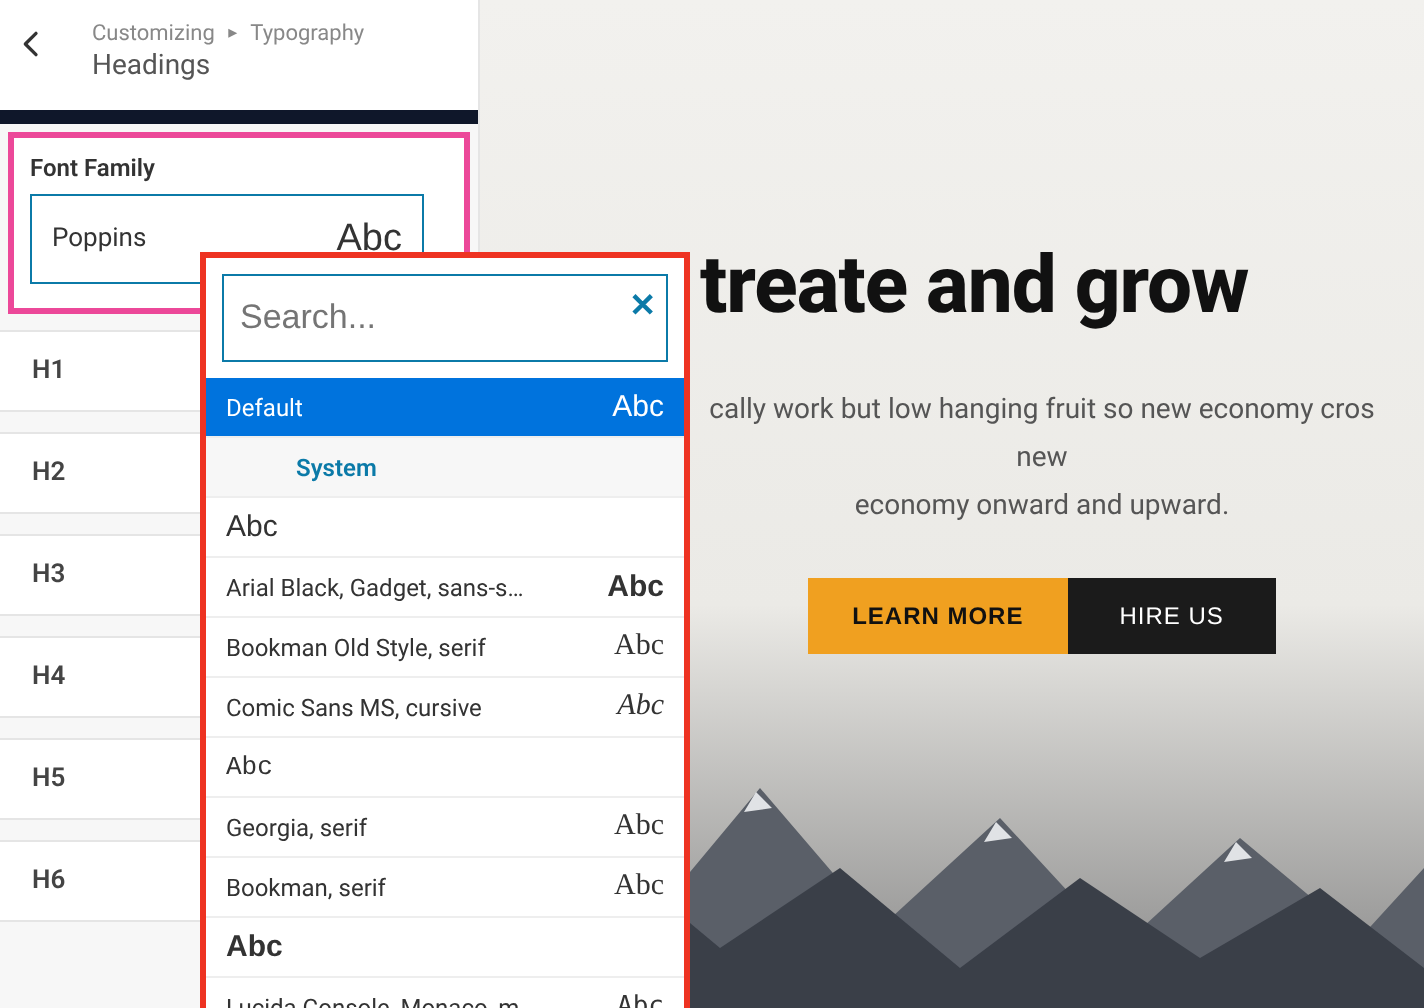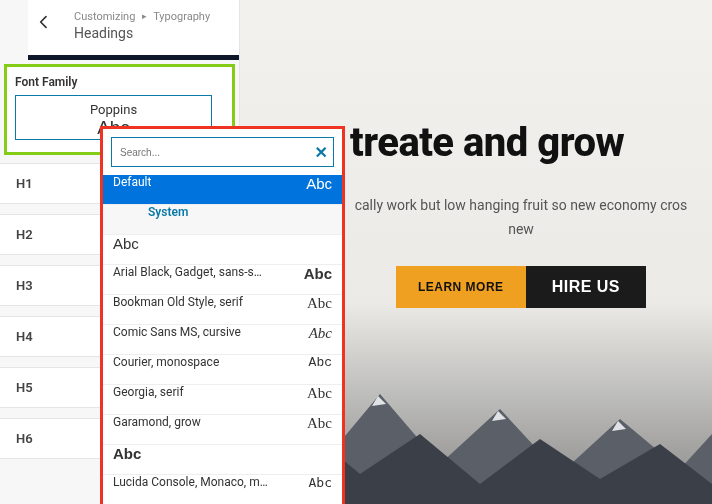--- a/index.html
+++ b/index.html
@@ -1,50 +1,50 @@
 <!DOCTYPE html>
 <html><head>
 <meta charset="utf-8">
 <style>
 * { margin: 0; padding: 0; box-sizing: border-box; }
 body { font-family: -apple-system, BlinkMacSystemFont, "Segoe UI", Roboto, sans-serif; font-size: 13px; color: #333; width: 712px; height: 504px; overflow: hidden; position: relative; }
 .sidebar { position: absolute; left: 0; top: 0; width: 240px; height: 504px; background: #f7f7f7; border-right: 1px solid #e5e5e5; }
-.header { background: #fff; padding: 10px 10px 14px 10px; border-bottom: 5px solid #0f172a; position: relative; margin-left: 28px; }
+.header { background: #fff; padding: 10px 10px 14px 10px; border-bottom: 7px solid #0f172a; position: relative; }
 .back-btn { position: absolute; left: 8px; top: 14px; width: 20px; height: 20px; cursor: pointer; }
 .back-btn svg { width: 16px; height: 16px; }
 .breadcrumb { font-size: 11px; color: #888; margin-left: 36px; }
 .breadcrumb-sep { margin: 0 4px; font-size: 9px; position: relative; top: -1px; }
 .title { font-size: 14px; color: #555; margin-left: 36px; margin-top: 2px; font-weight: 400; }
-.font-family-section { border: 3px solid #84cc16; margin: 4px 4px 0 4px; padding: 8px 20px 12px 8px; background: #fff; position: relative; z-index: 2; }
+.font-family-section { border: 3px solid #ec4899; margin: 4px 4px 0 4px; padding: 8px 20px 12px 8px; background: #fff; position: relative; z-index: 2; }
 .ff-label { font-size: 12px; color: #333; font-weight: 600; margin-bottom: 6px; }
-.ff-select { border: 1px solid #0b7aa8; height: 45px; display: flex; align-items: center; justify-content: flex-end; padding: 0 10px; cursor: pointer; flex-direction: column; }
+.ff-select { border: 1px solid #0b7aa8; height: 45px; display: flex; align-items: center; justify-content: space-between; padding: 0 10px; cursor: pointer; }
 .ff-value { font-size: 13px; color: #333; }
 .ff-preview { font-size: 19px; color: #333; font-family: sans-serif; }
 .heading-links { padding: 8px 0; position: relative; z-index: 1; }
 .h-item { background: #fff; border-top: 1px solid #e5e5e5; border-bottom: 1px solid #e5e5e5; padding: 12px 16px; margin-bottom: 10px; font-size: 13px; color: #444; font-weight: 600; cursor: pointer; }
 
 .main { position: absolute; left: 240px; top: 0; width: 472px; height: 504px; background: linear-gradient(180deg, #f2f1ee 0%, #ebeae6 60%, #888 100%); overflow: hidden; }
 .hero { padding: 120px 20px 0 110px; text-align: left; position: relative; }
 .hero-h1 { font-size: 40px; font-weight: 800; color: #111; letter-spacing: -0.5px; line-height: 1.15; white-space: nowrap; }
 .hero-sub { margin-top: 28px; font-size: 14px; color: #555; text-align: center; line-height: 1.7; }
 .hero-btns { display: flex; gap: 0; justify-content: center; margin-top: 24px; }
 .btn-primary { background: #f0a020; color: #111; padding: 12px 22px; font-weight: 700; font-size: 12px; letter-spacing: 0.5px; border: none; cursor: pointer; }
-.btn-dark { background: #1b1b1b; color: #fff; padding: 12px 26px; font-weight: 700; font-size: 16px; letter-spacing: 0.5px; border: none; cursor: pointer; }
+.btn-dark { background: #1b1b1b; color: #fff; padding: 12px 26px; font-weight: 400; font-size: 12px; letter-spacing: 0.5px; border: none; cursor: pointer; }
 .mountains { position: absolute; bottom: 0; left: 0; width: 100%; height: 120px; }
 .mountains svg { width: 100%; height: 100%; }
 
 .dropdown { position: absolute; left: 100px; top: 126px; width: 245px; background: #fff; border: 3px solid #e32; z-index: 10; }
 .dd-search-wrap { padding: 8px; position: relative; }
-.dd-search { width: 100%; border: 1px solid #0b7aa8; height: 30px; padding: 0 28px 0 8px; font-size: 10px; outline: none; }
+.dd-search { width: 100%; border: 1px solid #0b7aa8; height: 44px; padding: 0 28px 0 8px; font-size: 17px; outline: none; }
 .dd-close { position: absolute; right: 14px; top: 14px; color: #0b7aa8; font-weight: 700; font-size: 16px; cursor: pointer; }
 .dd-list { max-height: 338px; overflow-y: scroll; }
 .dd-list::-webkit-scrollbar { width: 10px; }
 .dd-list::-webkit-scrollbar-track { background: #eee; }
 .dd-list::-webkit-scrollbar-thumb { background: #aaa; }
-.dd-item { display: flex; align-items: flex-start; justify-content: space-between; padding: 0 10px; height: 30px; border-bottom: 1px solid #eee; cursor: pointer; }
+.dd-item { display: flex; align-items: center; justify-content: space-between; padding: 0 10px; height: 30px; border-bottom: 1px solid #eee; cursor: pointer; }
 .dd-item.selected { background: #0073dd; color: #fff; }
 .dd-item.section { color: #0b7aa8; font-weight: 600; background: #f7f7f7; justify-content: flex-start; cursor: default; padding-left: 45px; }
 .dd-name { font-size: 12px; white-space: nowrap; overflow: hidden; text-overflow: ellipsis; max-width: 155px; }
 .dd-abc { font-size: 15px; }
 .abc-default { font-family: sans-serif; color: #fff; }
 .abc-arial { font-family: Arial, sans-serif; }
 .abc-arialblack { font-family: "Arial Black", sans-serif; font-weight: 900; }
 .abc-bookman { font-family: "Bookman Old Style", serif; }
 .abc-comic { font-family: "Comic Sans MS", cursive; font-style: italic; }
 .abc-courier { font-family: Courier, monospace; font-size: 13px; }
@@ -88,20 +88,21 @@
     <div class="h-item">H6</div>
   </div>
 </div>
 
 <div class="main">
   <div class="hero">
     <div class="hero-h1">treate and grow</div>
     <div class="hero-sub">
       <div>cally work but low hanging fruit so new economy cros</div>
       <div>new</div>
+      <div>economy onward and upward.</div>
     </div>
     <div class="hero-btns">
       <button class="btn-primary">LEARN MORE</button>
       <button class="btn-dark">HIRE US</button>
     </div>
   </div>
   <div class="mountains">
     <svg viewBox="0 0 472 120" preserveAspectRatio="none">
       <path d="M0,120 L0,60 L40,20 L90,70 L140,10 L200,80 L260,25 L320,90 L380,35 L440,85 L472,50 L472,120 Z" fill="#5a5f68"></path>
       <path d="M0,120 L0,80 L60,40 L120,90 L180,50 L240,100 L300,55 L360,95 L420,60 L472,100 L472,120 Z" fill="#3a3f48"></path>
@@ -132,29 +133,28 @@
       </div>
       <div class="dd-item">
         <span class="dd-name">Bookman Old Style, serif</span>
         <span class="dd-abc abc-bookman">Abc</span>
       </div>
       <div class="dd-item">
         <span class="dd-name">Comic Sans MS, cursive</span>
         <span class="dd-abc abc-comic">Abc</span>
       </div>
       <div class="dd-item">
-        <span class="dd-name">Courier, monospace</span>
         <span class="dd-abc abc-courier">Abc</span>
       </div>
       <div class="dd-item">
         <span class="dd-name">Georgia, serif</span>
         <span class="dd-abc abc-georgia">Abc</span>
       </div>
       <div class="dd-item">
-        <span class="dd-name">Garamond, grow</span>
+        <span class="dd-name">Bookman, serif</span>
         <span class="dd-abc abc-garamond">Abc</span>
       </div>
       <div class="dd-item">
         <span class="dd-abc abc-impact">Abc</span>
       </div>
       <div class="dd-item">
         <span class="dd-name">Lucida Console, Monaco, mon…</span>
         <span class="dd-abc abc-lucida">Abc</span>
       </div>
     </div>

